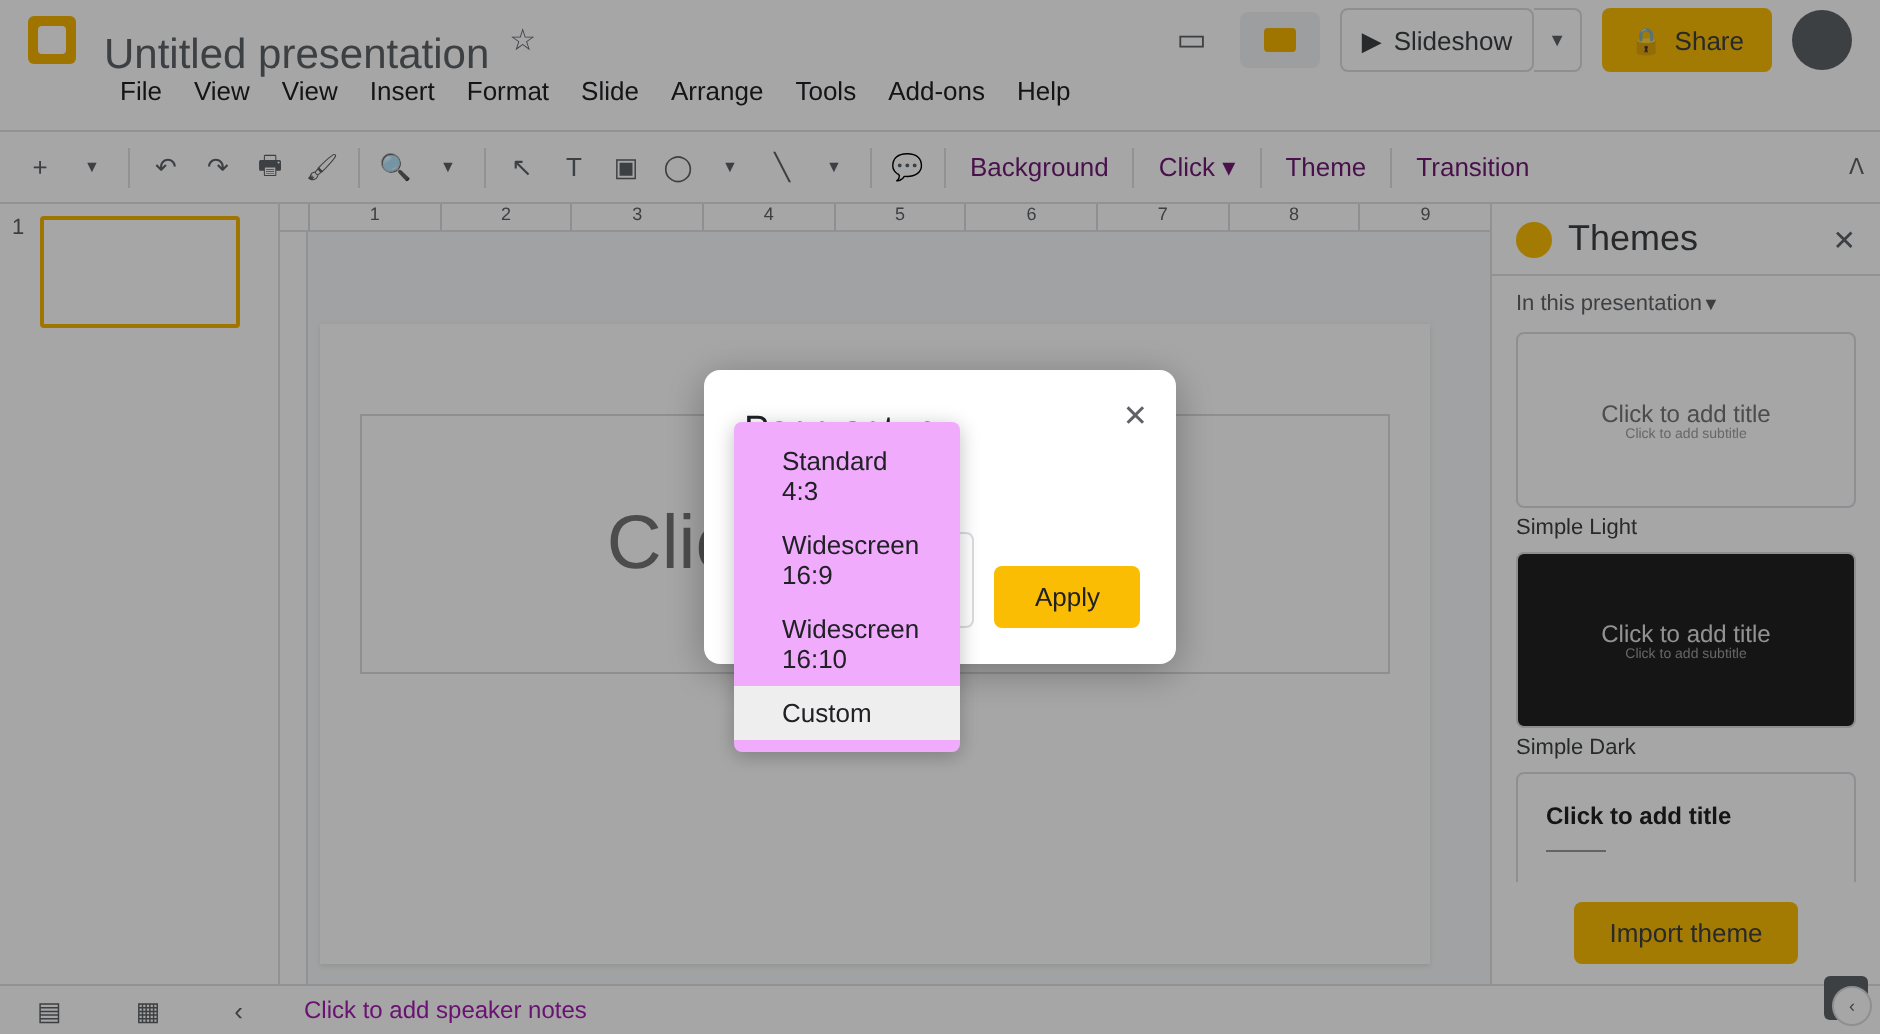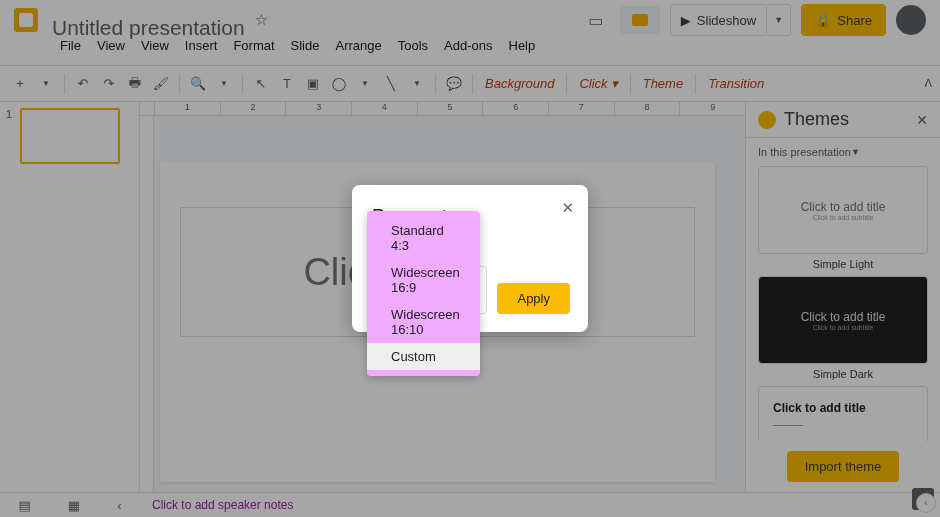--- a/index.html
+++ b/index.html
@@ -19,21 +19,21 @@
 .slideshow-caret { width: 24px; height: 32px; border: 1px solid #dadce0; border-left: none; border-radius: 0 4px 4px 0; margin-left: -10px; display: flex; align-items: center; justify-content: center; color: #5f6368; font-size: 9px; }
 .share-btn { height: 32px; padding: 0 14px; background: #fbbc04; border-radius: 4px; display: flex; align-items: center; gap: 6px; font-size: 13px; font-weight: 500; color: #3c4043; }
 .avatar { width: 30px; height: 30px; border-radius: 50%; background: #5f6368; }
 
 .menubar { display: flex; gap: 2px; height: 28px; align-items: flex-start; padding-left: 39px; }
 .menu-item { padding: 4px 7px; font-size: 13px; color: #202124; }
 
 .toolbar { height: 36px; border-bottom: 1px solid #e0e0e0; display: flex; align-items: center; padding: 0 8px; gap: 2px; }
 .tb-btn { min-width: 24px; height: 26px; display: flex; align-items: center; justify-content: center; color: #5f6368; font-size: 13px; padding: 0 3px; }
 .tb-sep { width: 1px; height: 20px; background: #e0e0e0; margin: 0 4px; }
-.tb-text { font-size: 13px; color: #c2410c; padding: 0 6px; font-style: italic; }
+.tb-text { font-size: 13px; color: #701a75; padding: 0 6px; }
 .tb-collapse { margin-left: auto; color: #5f6368; font-size: 11px; }
 
 .main { display: flex; height: 390px; }
 .thumb-panel { width: 140px; border-right: 1px solid #e0e0e0; padding: 6px; }
 .thumb-row { display: flex; gap: 4px; }
 .thumb-num { font-size: 11px; color: #5f6368; width: 10px; }
 .thumb { width: 100px; height: 56px; border: 2px solid #f4b400; border-radius: 2px; background: #fff; }
 
 .canvas-area { flex: 1; background: #f8f9fa; position: relative; overflow: hidden; }
 .ruler-h { height: 14px; background: #fff; border-bottom: 1px solid #e0e0e0; font-size: 9px; color: #5f6368; display: flex; padding-left: 14px; }
@@ -50,21 +50,21 @@
 .themes-close { color: #5f6368; font-size: 14px; }
 .themes-sub { padding: 8px 12px; font-size: 11px; color: #5f6368; display: flex; justify-content: flex-start; align-items: center; }
 .themes-list { flex: 1; overflow: auto; padding: 0 12px; }
 .theme-card { margin-bottom: 6px; }
 .theme-preview { height: 88px; border: 1px solid #dadce0; border-radius: 4px; display: flex; flex-direction: column; align-items: center; justify-content: center; }
 .theme-preview.dark { background: #212121; color: #fff; }
 .theme-preview.streamline { align-items: flex-start; padding: 14px; justify-content: flex-start; }
 .tp-title { font-size: 12px; color: #757575; }
 .theme-preview.dark .tp-title { color: #e0e0e0; }
 .tp-sub { font-size: 7px; color: #9e9e9e; }
-.theme-name { font-size: 11px; color: #3c4043; margin-top: 4px; text-align: center; }
+.theme-name { font-size: 11px; color: #3c4043; margin-top: 4px; }
 .import-bar { padding: 10px; display: flex; justify-content: center; }
 .import-btn { background: #fbbc04; padding: 8px 18px; border-radius: 4px; font-size: 13px; color: #3c4043; }
 
 .bottom-bar { height: 25px; border-top: 1px solid #e0e0e0; display: flex; align-items: center; }
 .bb-left { width: 140px; display: flex; align-items: center; justify-content: space-around; }
 .bb-icon { color: #5f6368; font-size: 13px; }
 .speaker-notes { flex: 1; padding-left: 12px; font-size: 12px; color: #a21caf; position: relative; }
 .explore-btn { position: absolute; right: 6px; bottom: 2px; width: 22px; height: 22px; background: #5f6368; border-radius: 3px; }
 .hide-panel { position: absolute; right: 4px; bottom: 4px; width: 20px; height: 20px; border: 1px solid #dadce0; border-radius: 50%; background: #fff; display: flex; align-items: center; justify-content: center; font-size: 9px; color: #5f6368; }
 

